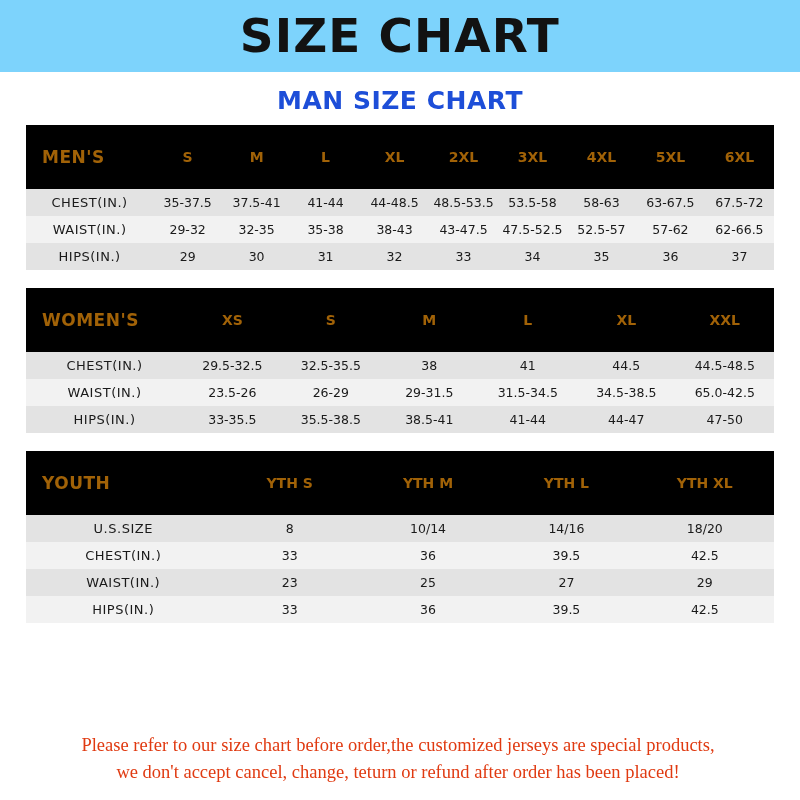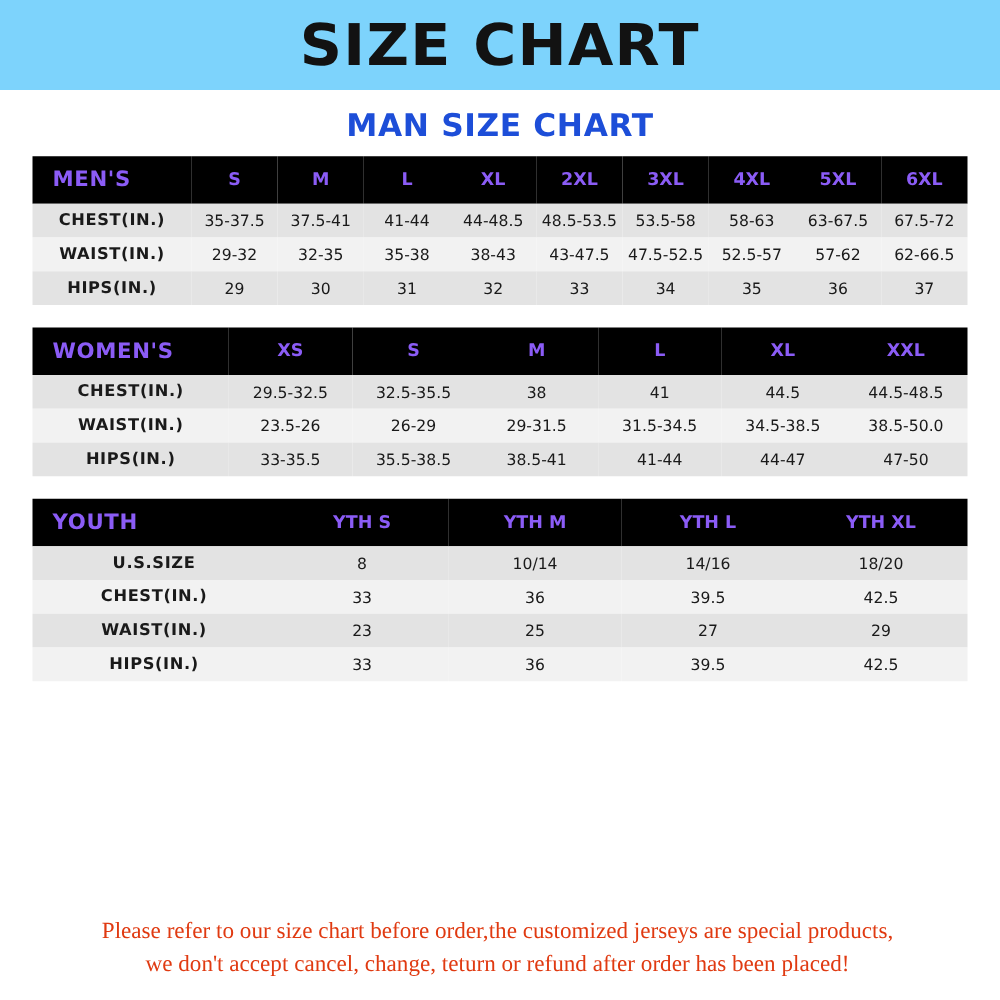--- a/index.html
+++ b/index.html
@@ -61,35 +61,35 @@
     font-family: "DejaVu Sans", sans-serif;
     font-size: 12.5px;
     color: #1a1a1a;
     padding: 6px 1px;
     white-space: nowrap;
   }
   table.size-table thead tr {
     background: #000000;
   }
   table.size-table thead th {
-    color: #8b5cf6;
+    color: #a16207;
     font-weight: bold;
     font-size: 14px;
-    padding: 9px 1px;
+    padding: 22px 1px;
   }
   table.size-table thead th.rowlabel {
     text-align: left;
     padding-left: 16px;
     font-size: 17px;
     letter-spacing: 0.5px;
   }
   table.size-table tbody tr.odd { background: #e3e3e3; }
   table.size-table tbody tr.even { background: #f2f2f2; }
   table.size-table tbody td.rowlabel {
-    font-weight: bold;
+    font-weight: normal;
     letter-spacing: 0.5px;
     font-size: 13px;
   }
   
   #men-table col.lbl { width: 17%; }
   #women-table col.lbl { width: 21%; }
   #youth-table col.lbl { width: 26%; }
 
   
   .footer-note {
@@ -219,21 +219,21 @@
             <td>44.5</td>
             <td>44.5-48.5</td>
           </tr>
           <tr class="even">
             <td class="rowlabel">WAIST(IN.)</td>
             <td>23.5-26</td>
             <td>26-29</td>
             <td>29-31.5</td>
             <td>31.5-34.5</td>
             <td>34.5-38.5</td>
-            <td>38.5-50.0</td>
+            <td>65.0-42.5</td>
           </tr>
           <tr class="odd">
             <td class="rowlabel">HIPS(IN.)</td>
             <td>33-35.5</td>
             <td>35.5-38.5</td>
             <td>38.5-41</td>
             <td>41-44</td>
             <td>44-47</td>
             <td>47-50</td>
           </tr>

